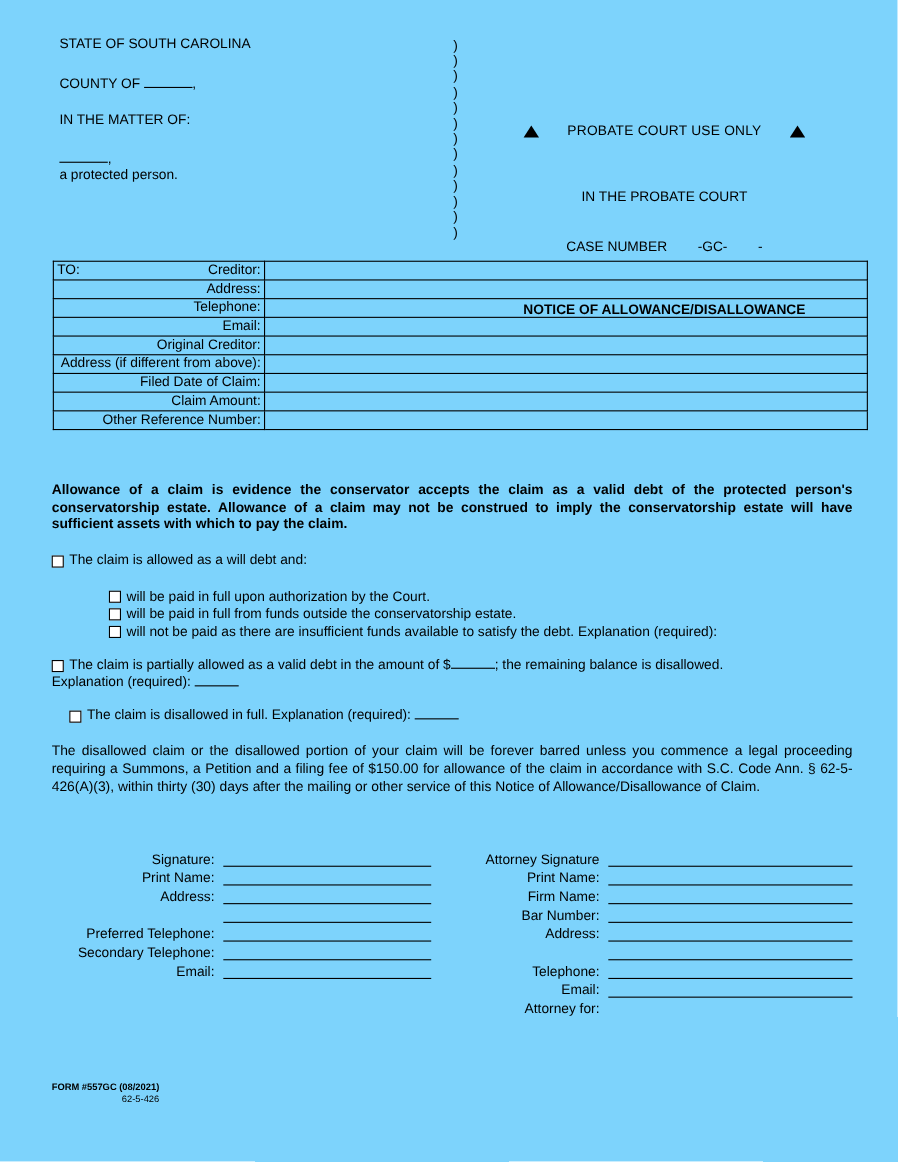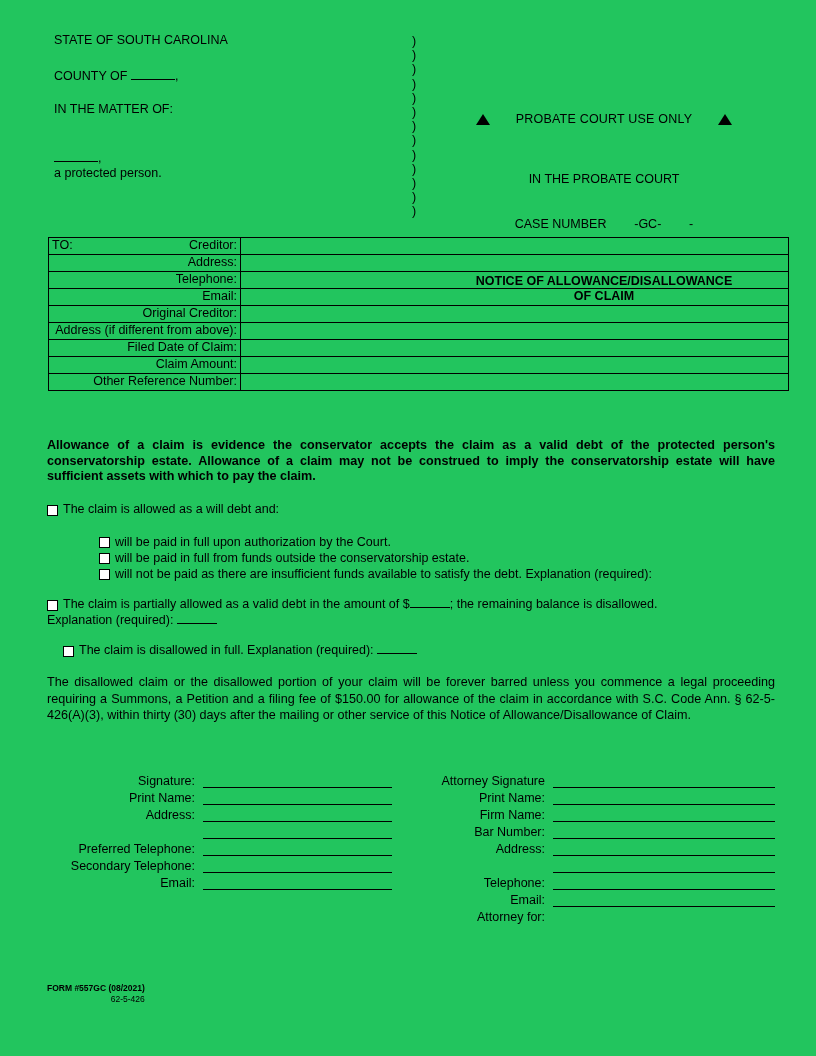--- a/index.html
+++ b/index.html
@@ -8,21 +8,21 @@
     background: #ffffff;
   }
   body {
     font-family: "Liberation Sans", sans-serif;
     color: #000000;
   }
   .page {
     position: relative;
     width: 816px;
     height: 1056px;
-    background: #22c55e;
+    background: #7dd3fc;
     overflow: hidden;
   }
 
   
   .caption {
     position: absolute;
     left: 54px;
     top: 34px;
     width: 700px;
     height: 200px;
@@ -228,21 +228,21 @@
 </head>
 <body>
 
 <div class="page">
 
   <div class="caption">
 
     <div class="cap-left">
       <div class="ln">STATE OF SOUTH CAROLINA</div>
       <div class="ln"><span>COUNTY OF</span> <span class="blank-ul"></span><span>,</span></div>
-      <div class="ln" style="margin-bottom:34px;">IN THE MATTER OF:</div>
+      <div class="ln" style="margin-bottom:20px;">IN THE MATTER OF:</div>
       <div class="ln tight"><span class="blank-ul"></span><span>,</span></div>
       <div class="ln tight" style="margin-top:3px;">a protected person.</div>
     </div>
 
     <div class="paren-col" id="paren-col">
         <div>)</div>
         <div>)</div>
         <div>)</div>
         <div>)</div>
         <div>)</div>
@@ -261,21 +261,20 @@
         <span class="tri"></span>
         <span>PROBATE COURT USE ONLY</span>
         <span class="tri"></span>
       </div>
       <div class="incourt">
         <div>IN THE PROBATE COURT</div>
         <div>CASE NUMBER        -GC-        -</div>
       </div>
       <div class="doc-title">
         <div>NOTICE OF ALLOWANCE/DISALLOWANCE</div>
-        <div>OF CLAIM</div>
       </div>
     </div>
   </div>
 
   <table class="cred-table">
     <tbody id="cred-body">
         <tr>
           <td class="lbl"><span class="to">TO:</span><span>Creditor:</span></td>
           <td class="val"></td>
         </tr>

